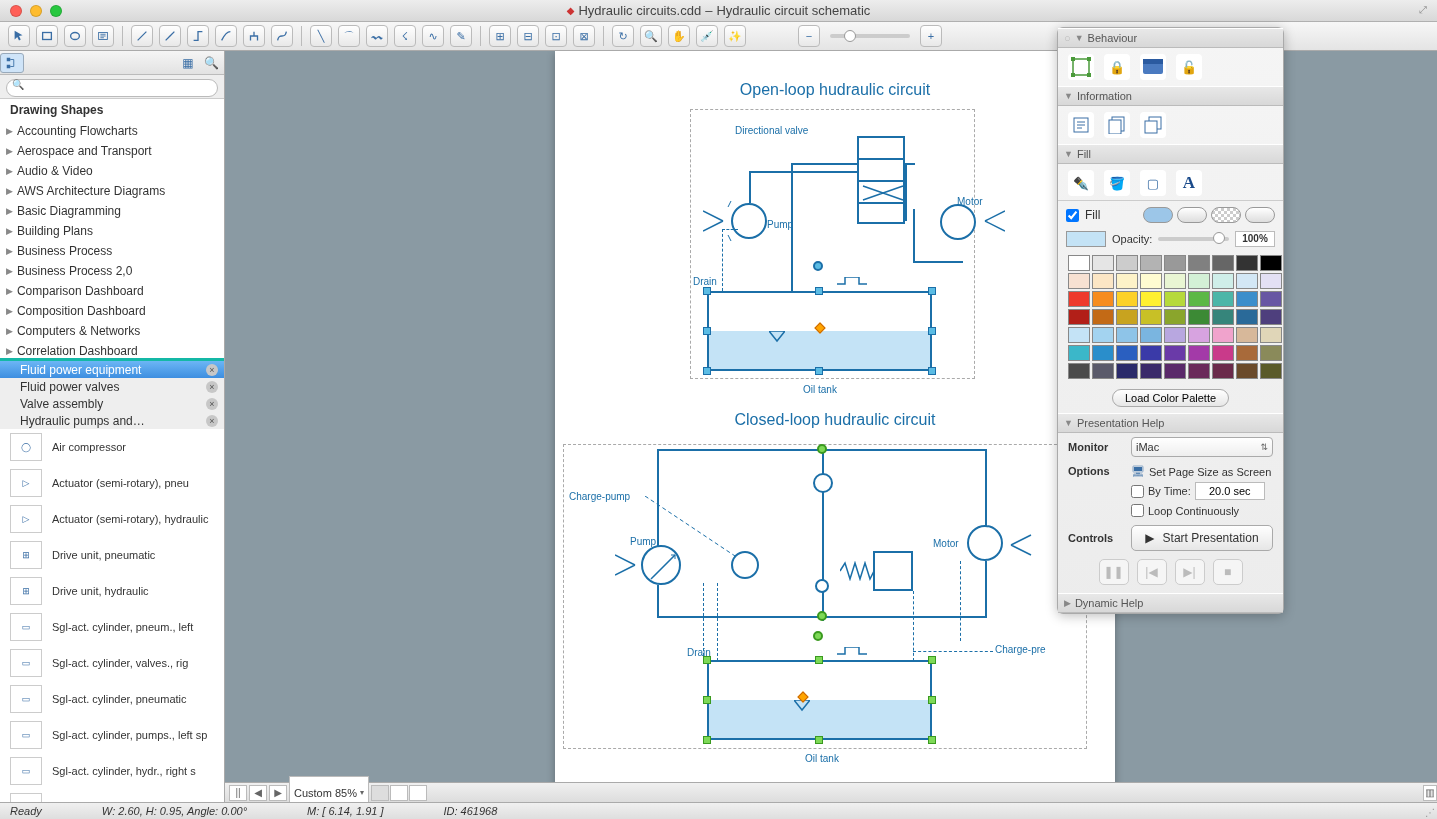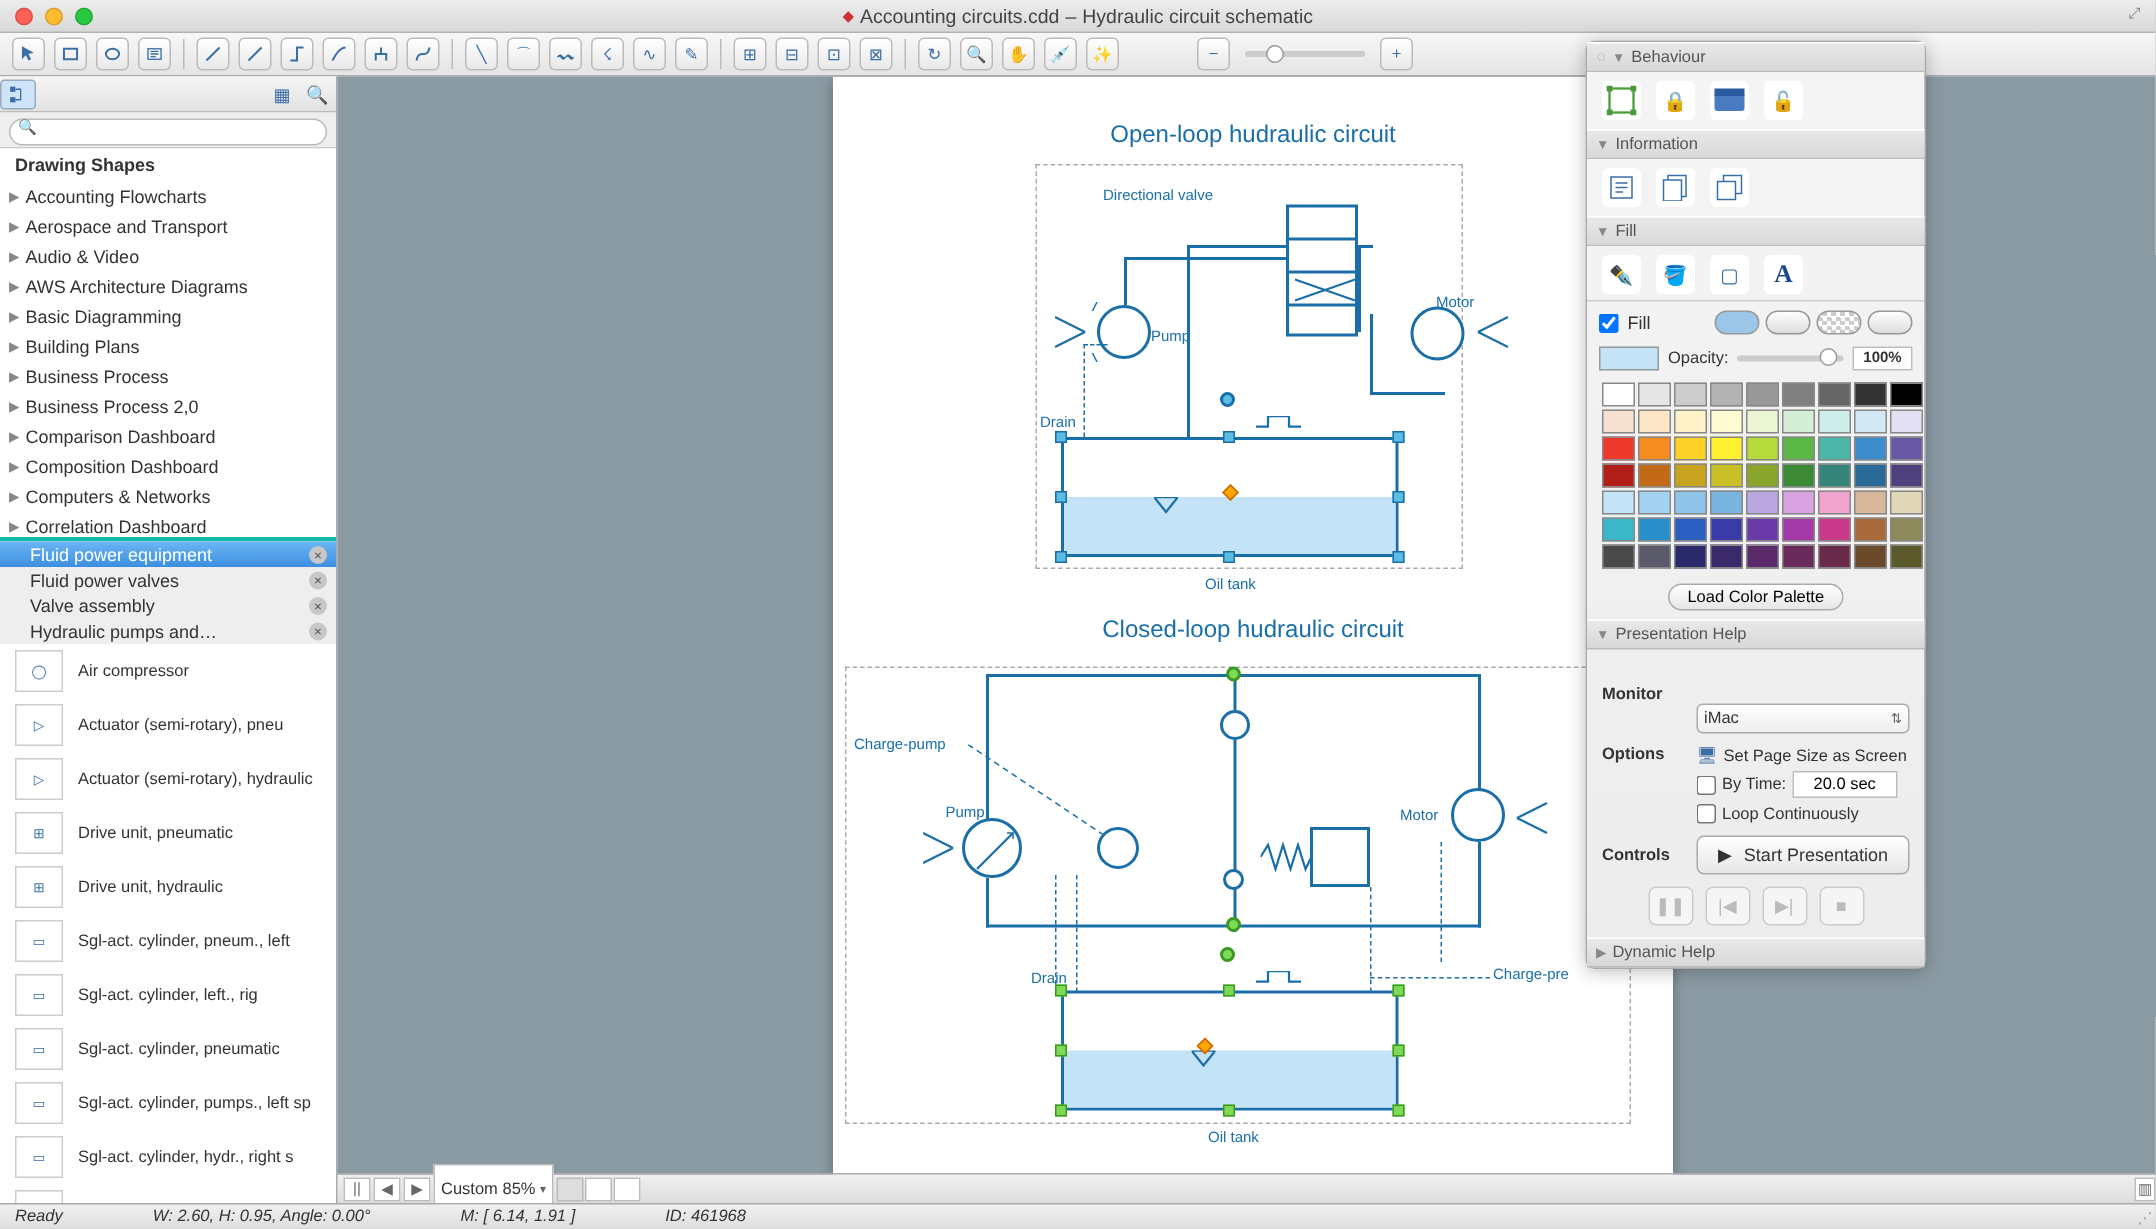--- a/index.html
+++ b/index.html
@@ -77,21 +77,21 @@
 .fill-tab.active { background:#9cc6e8; }
 .color-well { width:40px; height:16px; border:1px solid #999; background:#c4e3f6; }
 .opslider { flex:1; height:4px; background:#ccc; border-radius:2px; position:relative; }
 .opslider .t { position:absolute; right:4px; top:-5px; width:12px; height:12px; border-radius:50%; background:#fff; border:1px solid #999; }
 .opval { width:40px; height:16px; border:1px solid #bbb; font-size:10px; text-align:center; line-height:14px; background:#fff;font-weight:bold; }
 .swatch-grid { display:grid; grid-template-columns:repeat(9, 22px); grid-auto-rows:16px; gap:2px; padding:4px 10px 8px; }
 .sw { border:1px solid #888; }
 .palette-btn { display:block; margin:2px auto 6px; padding:2px 12px; font-size:11px; background:linear-gradient(#fff,#e6e6e6); border:1px solid #aaa; border-radius:10px; }
 .pm-row { display:flex; align-items:center; padding:4px 10px; gap:8px; font-size:12px; }
 .pm-label { width:55px; font-weight:bold; font-size:11px; }
-.pm-select { flex:1; height:20px; border:1px solid #aaa; border-radius:4px; background:linear-gradient(#fff,#eee); font-size:11px; padding:0 4px; display:flex; align-items:center; justify-content:space-between;margin-top:32px; }
+.pm-select { flex:1; height:20px; border:1px solid #aaa; border-radius:4px; background:linear-gradient(#fff,#eee); font-size:11px; padding:0 4px; display:flex; align-items:center; justify-content:space-between; }
 .pm-input { width:55px; height:18px; border:1px solid #bbb; font-size:11px; text-align:center; background:#fff; }
 .pm-start { flex:1; height:26px; border:1px solid #aaa; border-radius:5px; background:linear-gradient(#fff,#e6e6e6); display:flex; align-items:center; justify-content:center; gap:8px; font-size:12px; }
 .pm-ctrl-btns { display:flex; gap:8px; justify-content:center; padding:4px 0 8px; }
 .pm-cb { width:30px; height:26px; border:1px solid #ccc; border-radius:5px; background:#f5f5f5; display:flex; align-items:center; justify-content:center; color:#bbb; font-size:12px; }
 
 
 .status { position:absolute; left:0; right:0; bottom:0; height:17px; background:linear-gradient(#f0f0f0,#dedede); border-top:1px solid #aaa; display:flex; align-items:center; font-size:11px; color:#333; padding:0 10px; gap:60px; }
 .status .seg { white-space:nowrap;font-style:italic; }
 .status .fill { flex:1; }
 .resize-grip { position:absolute; right:2px; bottom:1px; font-size:10px; color:#999; }
@@ -100,21 +100,21 @@
 <body>
 
 <div class="titlebar">
   <div class="traffic">
     <div class="tl red"></div>
     <div class="tl yel"></div>
     <div class="tl grn"></div>
   </div>
   <div class="title-center">
     <span style="color:#c33;font-size:10px;">◆</span>
-    <span>Accounting circuits.cdd</span>
+    <span>Hydraulic circuits.cdd</span>
     <span> – </span>
     <span>Hydraulic circuit schematic</span>
   </div>
   <div class="resize-icon">⤢</div>
 </div>
 
 <div class="toolbar">
   <div class="tbtn">
       <svg viewBox="0 0 16 16">
         <path d="M3 2l9 5-4 1 2 4-2 1-2-4-3 3z" fill="#3a6ea5"></path>
@@ -298,21 +298,21 @@
     <div class="shape-row">
         <div class="shape-ic">⊞</div>
         <span>Drive unit, hydraulic</span>
       </div>
     <div class="shape-row">
         <div class="shape-ic">▭</div>
         <span>Sgl-act. cylinder, pneum., left</span>
       </div>
     <div class="shape-row">
         <div class="shape-ic">▭</div>
-        <span>Sgl-act. cylinder, left., rig</span>
+        <span>Sgl-act. cylinder, valves., rig</span>
       </div>
     <div class="shape-row">
         <div class="shape-ic">▭</div>
         <span>Sgl-act. cylinder, pneumatic</span>
       </div>
     <div class="shape-row">
         <div class="shape-ic">▭</div>
         <span>Sgl-act. cylinder, pumps., left sp</span>
       </div>
     <div class="shape-row">

